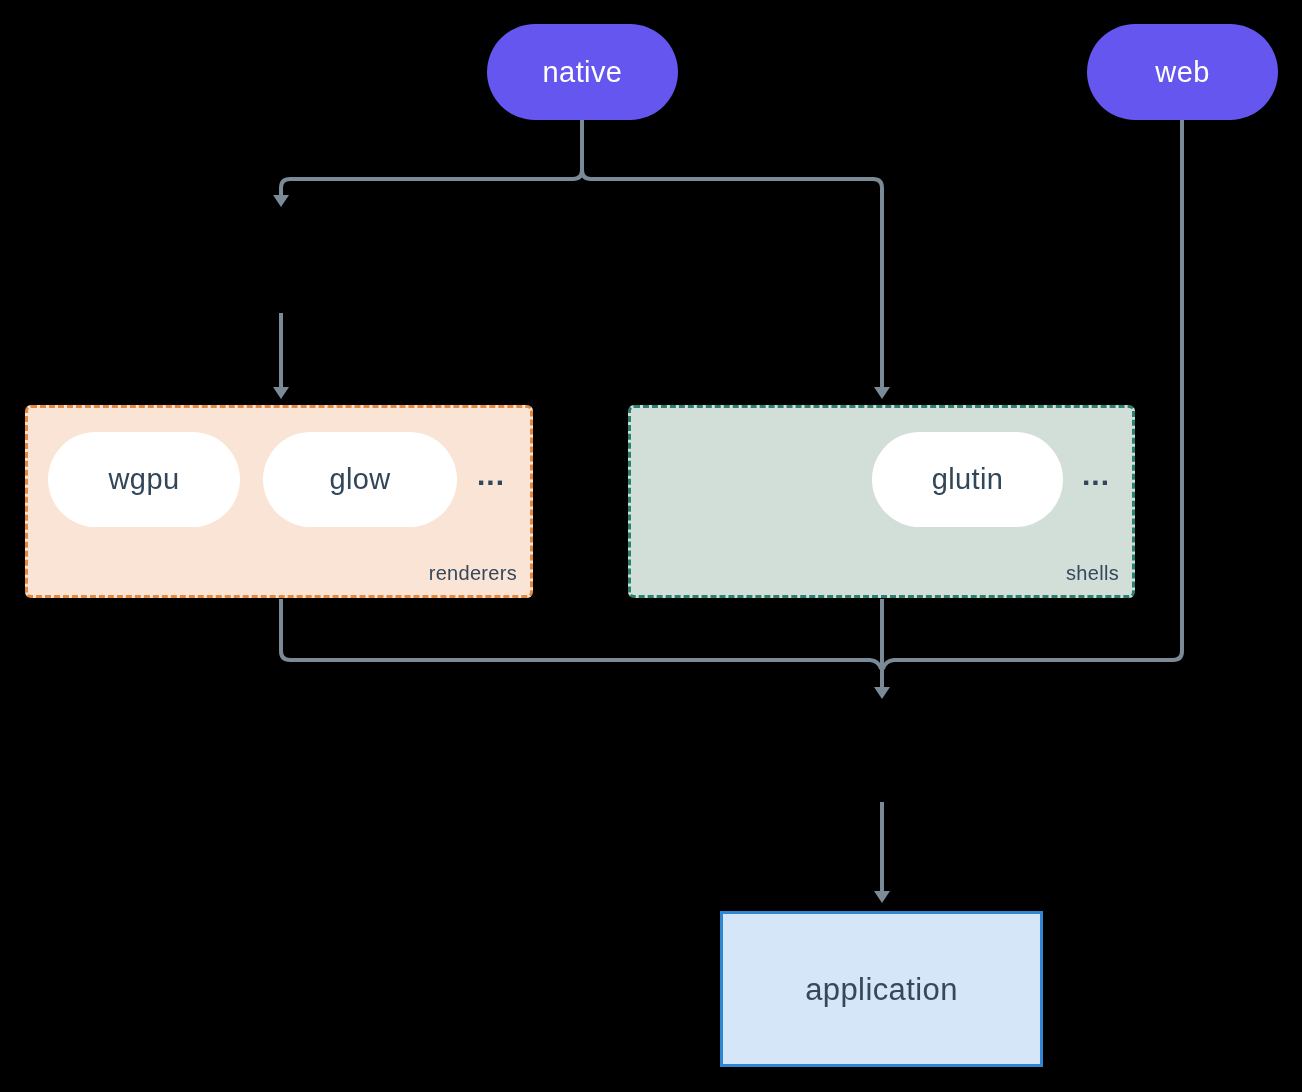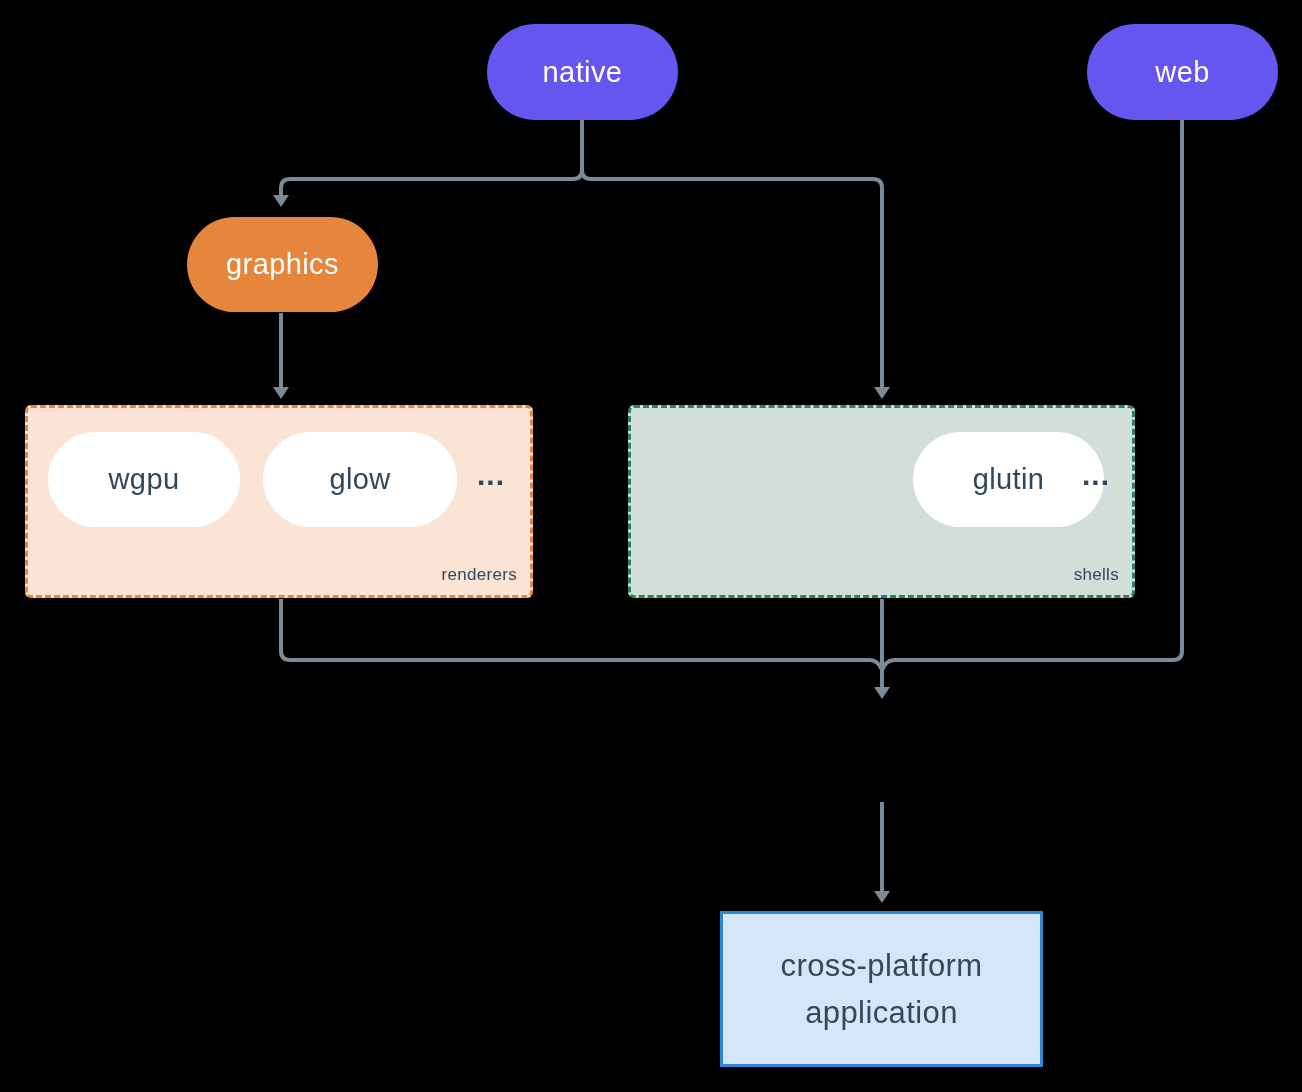--- a/index.html
+++ b/index.html
@@ -39,26 +39,26 @@
   .group.renderers{
     left:25px;top:405px;width:508px;height:193px;
     background:#f9e4d5;border:3px dashed #e8883c;
   }
   .group.shells{
     left:628px;top:405px;width:507px;height:193px;
     background:#d2ded8;border:3px dashed #2b8070;
   }
   .group .group-label{
     position:absolute;right:13px;bottom:10px;
-    font-size:17px;color:#35485c;letter-spacing:.3px;
+    font-size:20px;color:#35485c;letter-spacing:.3px;
   }
   .node-wgpu  {left:48px; top:432px;width:192px;height:95px;}
   .node-glow  {left:263px;top:432px;width:194px;height:95px;}
   .node-winit {left:653px;top:432px;width:194px;height:95px;}
-  .node-glutin{left:913px;top:432px;width:191px;height:95px;}
+  .node-glutin{left:872px;top:432px;width:191px;height:95px;}
   .ellipsis{
     position:absolute;
     font-size:30px;color:#324659;font-weight:bold;letter-spacing:1px;
   }
   .ellipsis.renderers-more{left:477px;top:458px;}
   .ellipsis.shells-more{left:1082px;top:458px;}
 
   .app-box{
     position:absolute;
     left:720px;top:911px;width:323px;height:156px;
@@ -96,23 +96,20 @@
   </svg>
 
   <div class="pill purple node-native">
     <span>native</span>
   </div>
 
   <div class="pill purple node-web">
     <span>web</span>
   </div>
 
-  <div class="pill orange node-graphics">
-    <span>graphics</span>
-  </div>
 
   <div class="group renderers">
     <span class="group-label">renderers</span>
   </div>
   <div class="pill white node-wgpu">
     <span>wgpu</span>
   </div>
   <div class="pill white node-glow">
     <span>glow</span>
   </div>
@@ -121,17 +118,16 @@
   <div class="group shells">
     <span class="group-label">shells</span>
   </div>
   <div class="pill white node-glutin">
     <span>glutin</span>
   </div>
   <span class="ellipsis shells-more">...</span>
 
 
   <div class="app-box">
-    <span>cross-platform</span>
     <span>application</span>
   </div>
 
 </div>
 
 </body></html>

